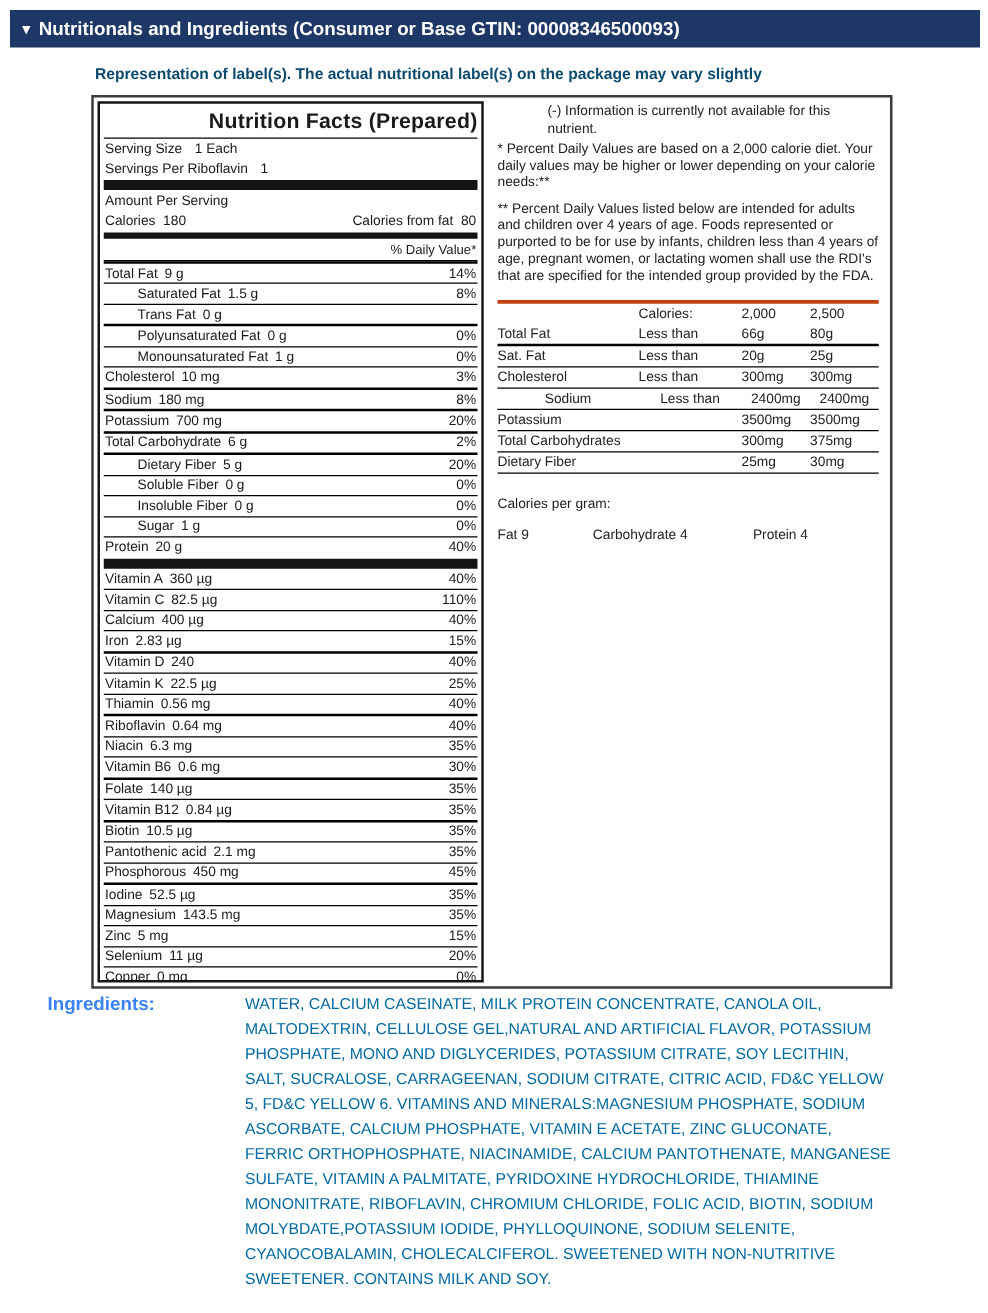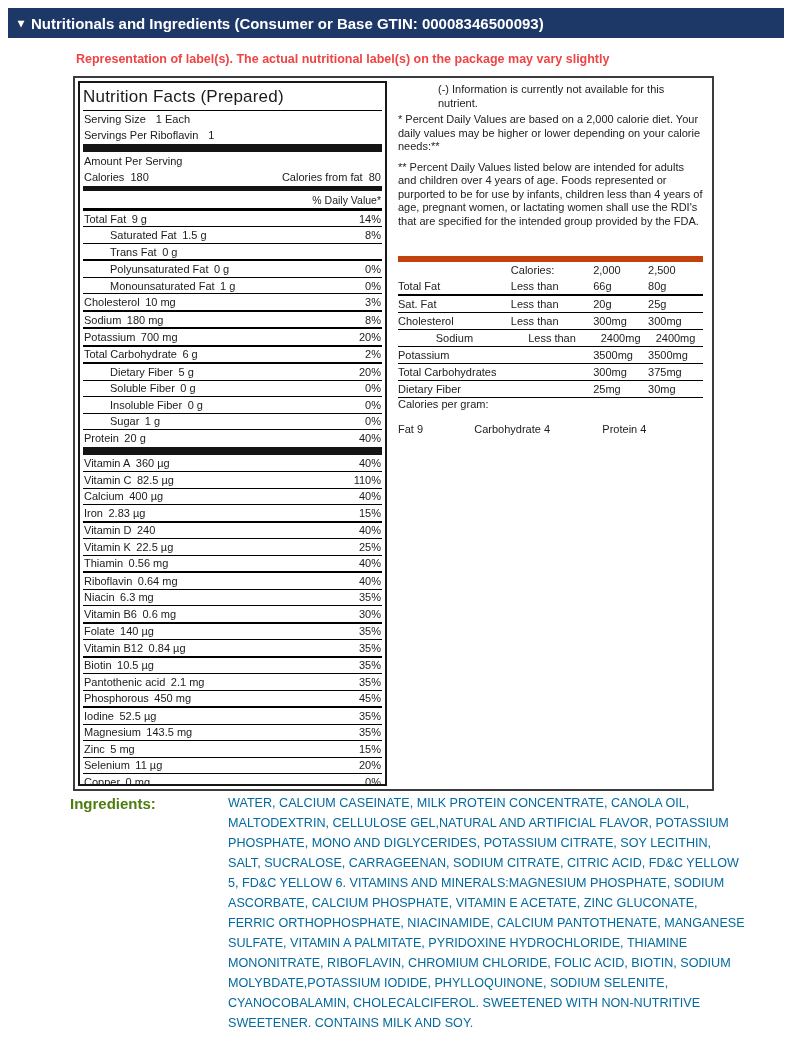--- a/index.html
+++ b/index.html
@@ -9,33 +9,33 @@
     -webkit-font-smoothing:antialiased;
   }
   .section-header{
     position:absolute;left:8px;top:8px;width:776px;height:30px;
     background:#1d3767;color:#ffffff;display:flex;align-items:center;
     font-weight:bold;font-size:15px;box-sizing:border-box;padding-left:10px;
     cursor:pointer;
   }
   .collapse-arrow{font-size:12px;margin-right:7px;line-height:1;}
   .subtitle{
-    position:absolute;left:76px;top:52px;font-size:12.5px;font-weight:bold;color:#ef4444;
+    position:absolute;left:76px;top:52px;font-size:12.5px;font-weight:bold;color:#0c4a6e;
   }
   .outer-box{
     position:absolute;left:73px;top:76px;width:641px;height:715px;
     border:2px solid #3c3c3c;box-sizing:border-box;display:flex;background:#fff;
   }
   
   .nf-panel{
     width:309px;margin:3px;border:2px solid #161616;box-sizing:border-box;
     padding:0 3px;font-size:11px;overflow:hidden;background:#fff;
   }
   .nf-title{
-    font-size:17px;font-weight:normal;text-align:left;padding:4px 0 3px;
+    font-size:17px;font-weight:bold;text-align:right;padding:4px 0 3px;
     border-bottom:1px solid #000;letter-spacing:.2px;
   }
   .nf-line{display:flex;justify-content:space-between;align-items:flex-end;
     padding:2px 1px 1.5px;line-height:12.5px;}
   .nf-line .lbl{white-space:nowrap;}
   .nf-line .val{white-space:nowrap;}
   .nf-row{display:flex;justify-content:space-between;align-items:flex-end;
     padding:1.6px 1px 1.4px;line-height:12.5px;box-sizing:border-box;}
   .nf-row .name{white-space:nowrap;}
   .nf-row .pct{white-space:nowrap;margin-left:26px;}
@@ -44,32 +44,32 @@
   .sep2{border-top:2px solid #000;}
   .indent1 .name{padding-left:26px;}
   .bar{background:#141414;margin:1px 0;}
   .bar-8{height:8px;}
   .bar-6{height:5px;}
   .dv-head{justify-content:flex-end;font-size:10.5px;border-bottom:1px solid #000;}
   
   .right-col{flex:1;padding:4px 9px 0 8px;font-size:11px;color:#222;box-sizing:border-box;}
   .note{margin:1px 0 7px;line-height:13.5px;}
   .note.first{margin-bottom:3px;margin-left:40px;}
-  .dv-table{margin-top:28px;border-top:6px solid #c2410c;}
+  .dv-table{margin-top:12px;border-top:3px solid #c2410c;}
   .dv-row{display:grid;grid-template-columns:37% 27% 18% 18%;
     padding:2px 0 1.5px;line-height:12.5px;}
   .dv-row span{white-space:nowrap;}
-  .cpg-label{line-height:13px;}
+  .cpg-label{margin-top:18px;line-height:13px;}
   .cpg-items{display:flex;margin-top:12px;line-height:13px;}
   .cpg-items .c1{width:25%;}
   .cpg-items .c2{width:42%;}
   .cpg-items .c3{width:33%;}
   
   .ingredients{position:absolute;left:0;top:793px;width:790px;display:flex;}
-  .ing-label{margin-left:70px;width:158px;font-size:15px;font-weight:bold;color:#4d7c0f;
+  .ing-label{margin-left:38px;width:158px;font-size:15px;font-weight:bold;color:#3b82f6;
     padding-top:2px;box-sizing:border-box;}
   .ing-text{width:518px;font-size:12.6px;line-height:20px;color:#0369a1;}
 </style>
 </head>
 <body>
 
 <div class="section-header">
   <span class="collapse-arrow">▾</span>
   <span>Nutritionals and Ingredients (Consumer or Base GTIN: 00008346500093)</span>
 </div>

